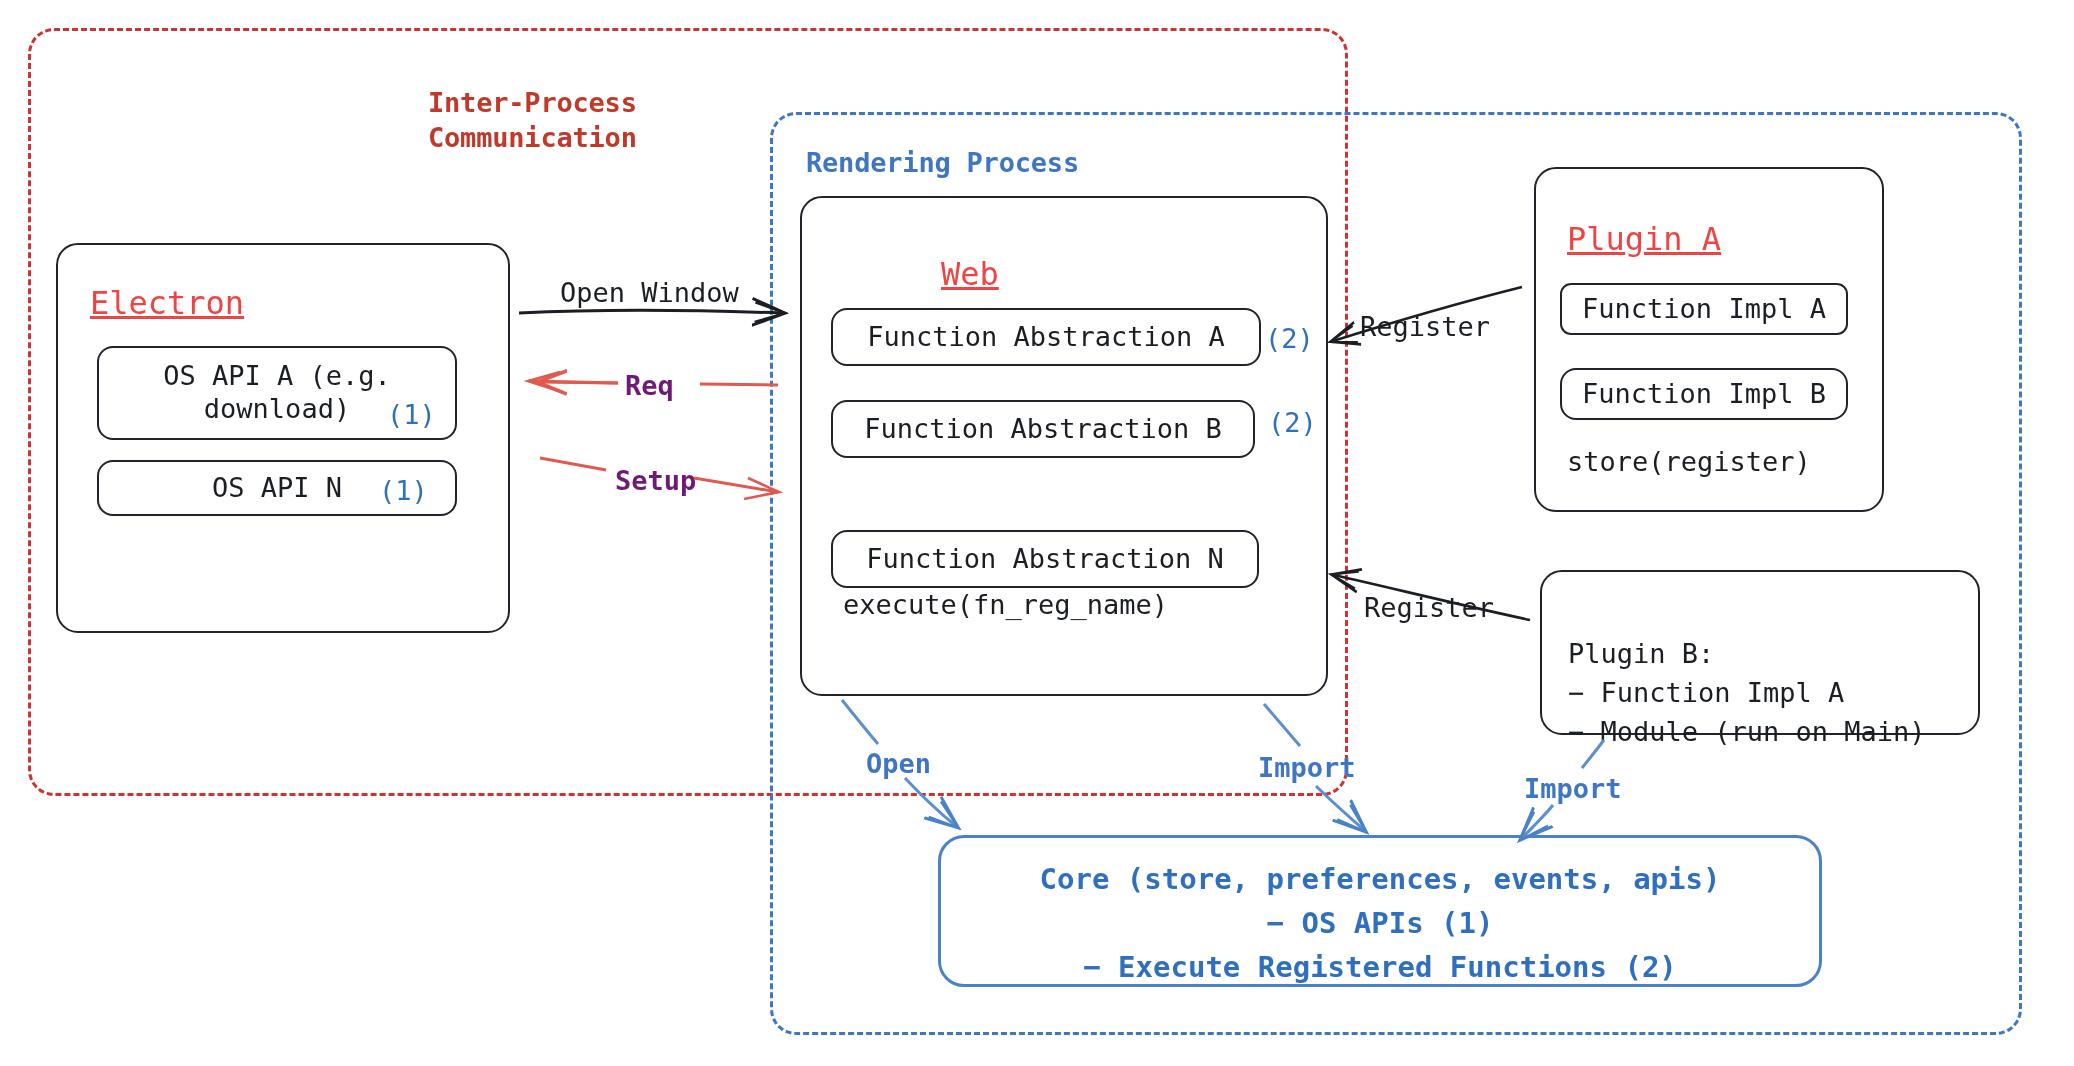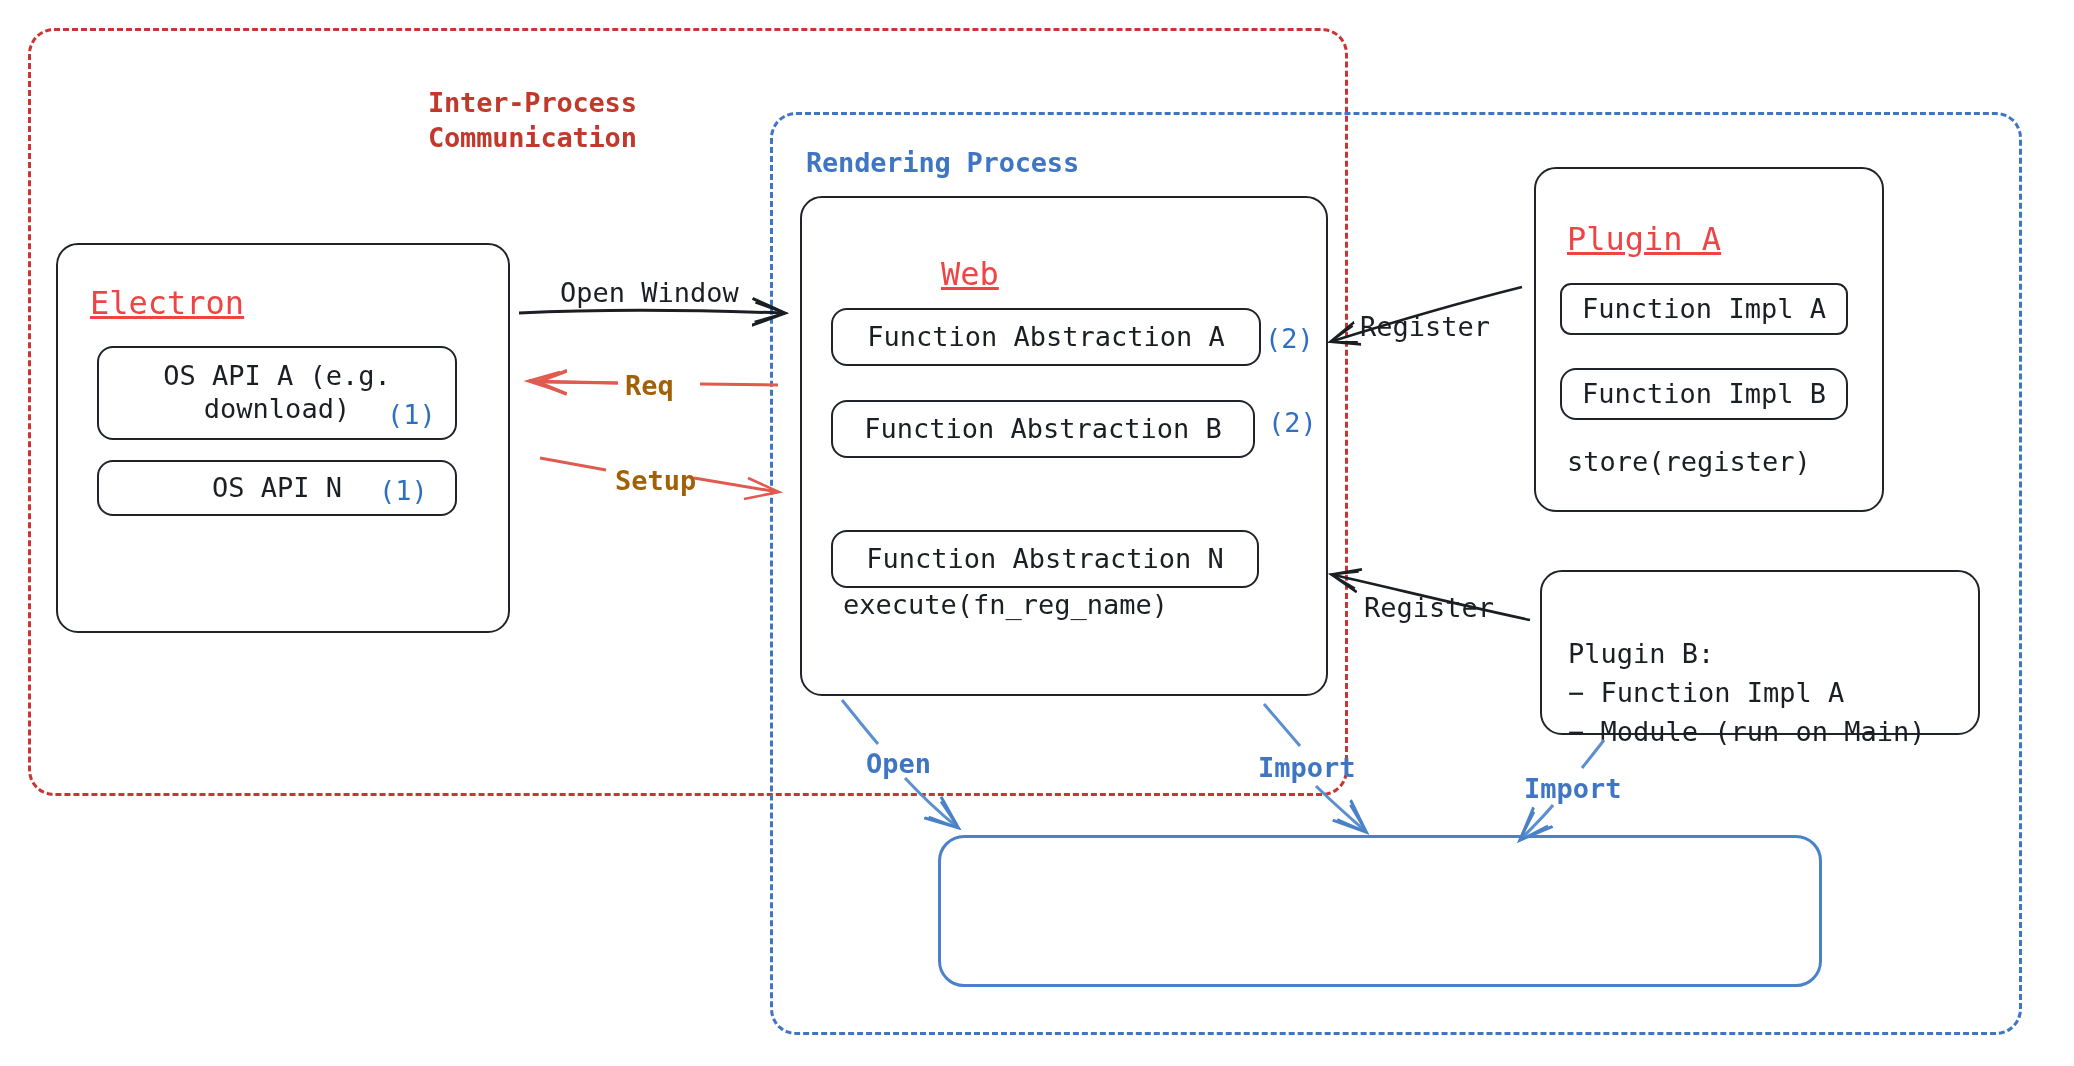--- a/index.html
+++ b/index.html
@@ -100,21 +100,21 @@
   }
 
   
   .edge-label {
     position: absolute;
     white-space: pre;
     font-size: 27px;
     line-height: 1.2;
   }
   .edge-black { color: #1b1f24; }
-  .edge-red { color: #a16207; font-weight: 600; }
+  .edge-red { color: #701a75; font-weight: 600; }
   .edge-blue { color: #3f76c4; font-weight: 600; }
 
   svg.overlay {
     position: absolute;
     left: 0; top: 0;
     width: 2074px;
     height: 1066px;
     pointer-events: none;
   }
 </style>
@@ -173,20 +173,23 @@
     <span>Function Impl B</span>
   </div>
   <div class="node-text" style="left:1567px; top:442px;">store(register)</div>
 
   <div class="abs node" style="left:1540px; top:570px; width:440px; height:165px;"></div>
   <div class="node-text" style="left:1568px; top:594px;margin-top:40px;">Plugin B:
 − Function Impl A
 − Module (run on Main)</div>
 
   <div class="abs core-box" style="left:938px; top:835px; width:884px; height:152px;"></div>
+  <div class="core-text" style="left:938px; top:857px; width:884px;">Core (store, preferences, events, apis)
+− OS APIs (1)
+− Execute Registered Functions (2)</div>
 
   <div class="edge-label edge-black" style="left:560px; top:277px;">Open Window</div>
   <div class="edge-label edge-red" style="left:625px; top:370px;">Req</div>
   <div class="edge-label edge-red" style="left:615px; top:465px;">Setup</div>
   <div class="edge-label edge-black" style="left:1360px; top:311px;">Register</div>
   <div class="edge-label edge-black" style="left:1364px; top:592px;">Register</div>
   <div class="edge-label edge-blue" style="left:866px; top:748px;">Open</div>
   <div class="edge-label edge-blue" style="left:1258px; top:752px;">Import</div>
   <div class="edge-label edge-blue" style="left:1524px; top:773px;">Import</div>
 

